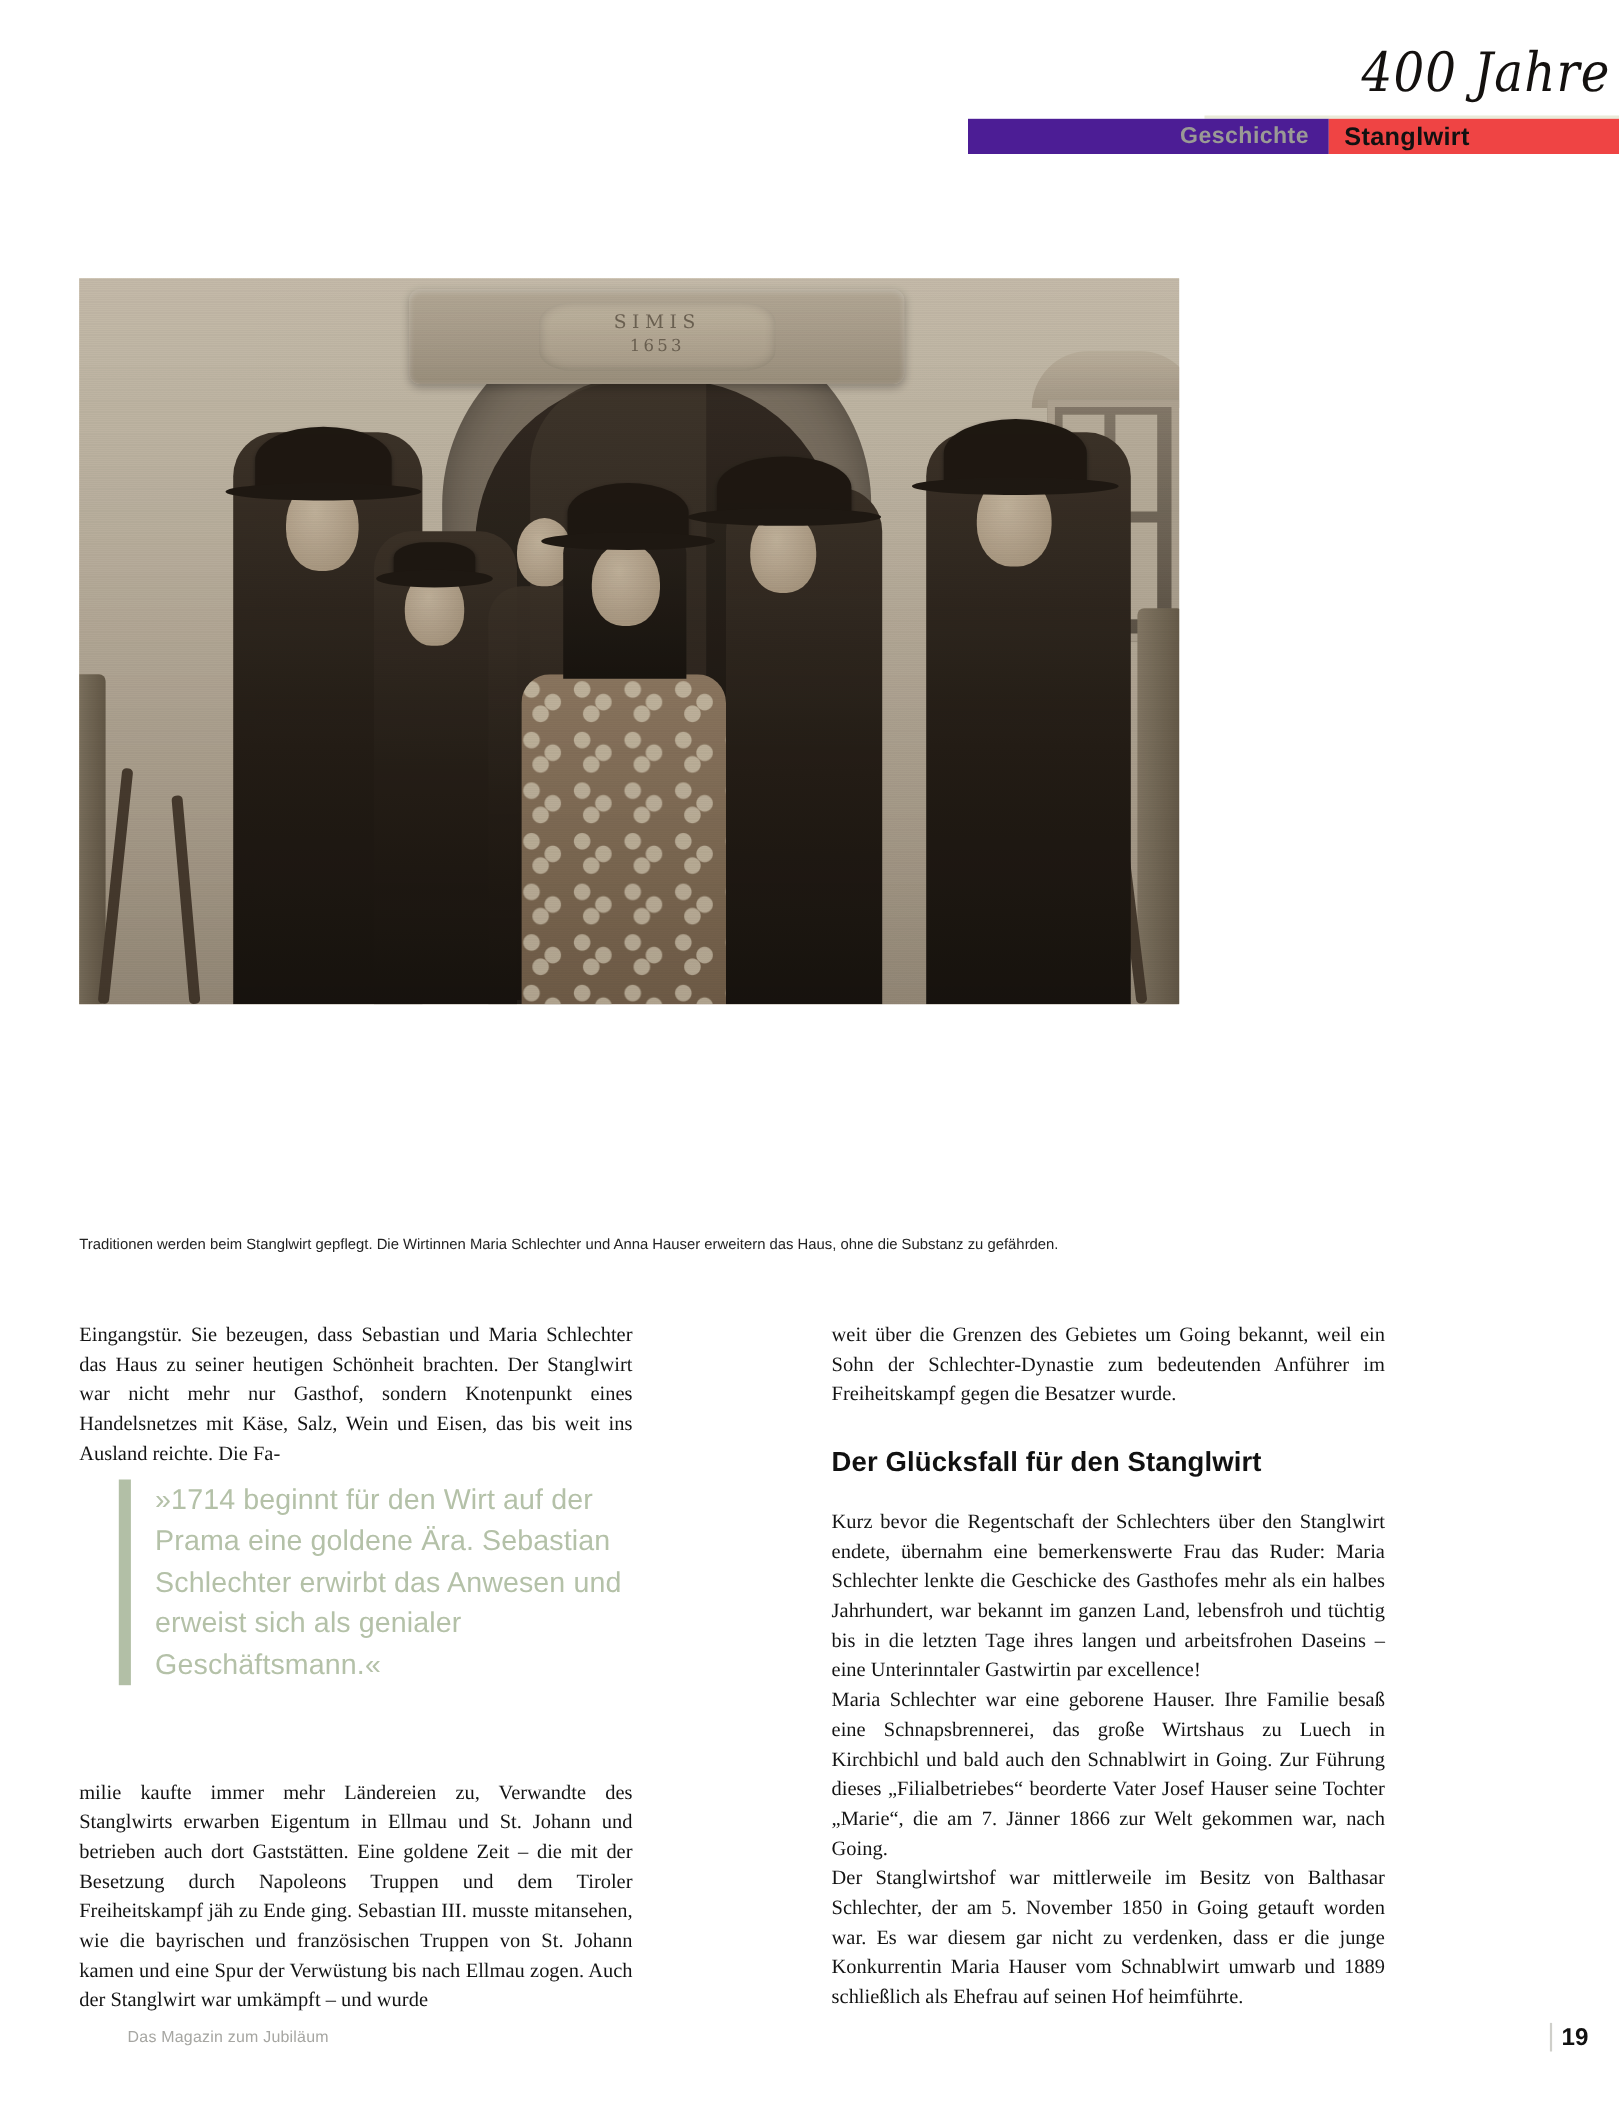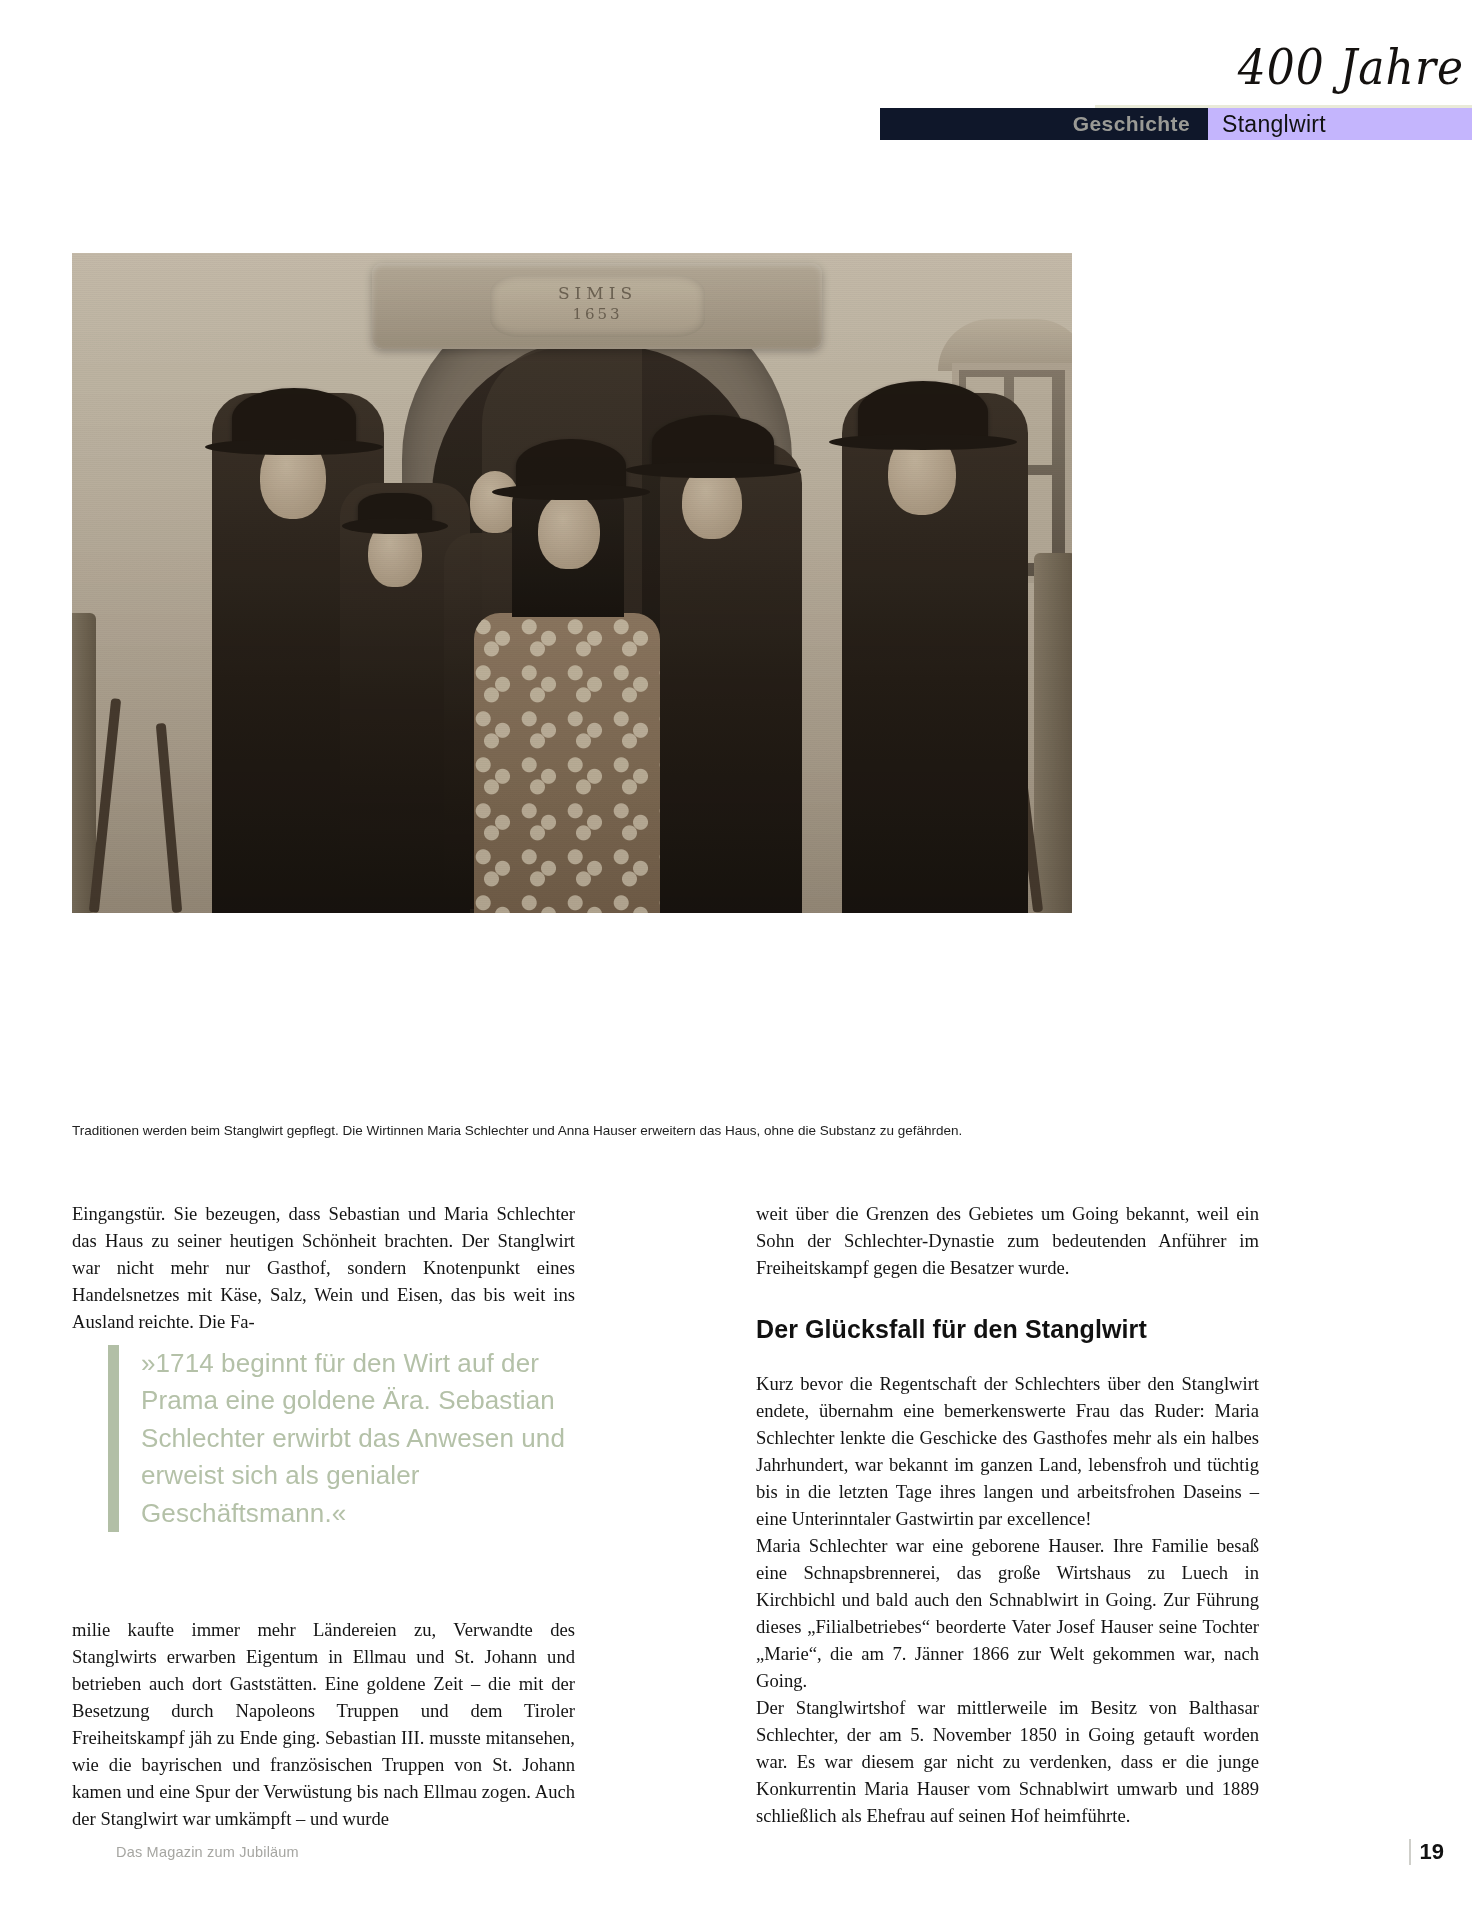--- a/index.html
+++ b/index.html
@@ -59,28 +59,28 @@
     display: flex;
     align-items: center;
     justify-content: flex-end;
     padding-right: 18px;
     width: 310px;
     font-family: "Liberation Sans", sans-serif;
     font-weight: bold;
     font-size: 21px;
     color: #9a9a95;
     letter-spacing: 0.4px;
-    background: #0f172a;
+    background: #4c1d95;
   }
   .header-bar-brand {
     flex: 1 1 auto;
-    background: #c4b5fd;
+    background: #ef4444;
     color: #111111;
     font-family: "Liberation Sans", sans-serif;
-    font-weight: normal;
+    font-weight: bold;
     font-size: 23px;
     letter-spacing: 0.3px;
     display: flex;
     align-items: center;
     padding-left: 14px;
   }
 
   
   .photo-frame {
     position: absolute;

